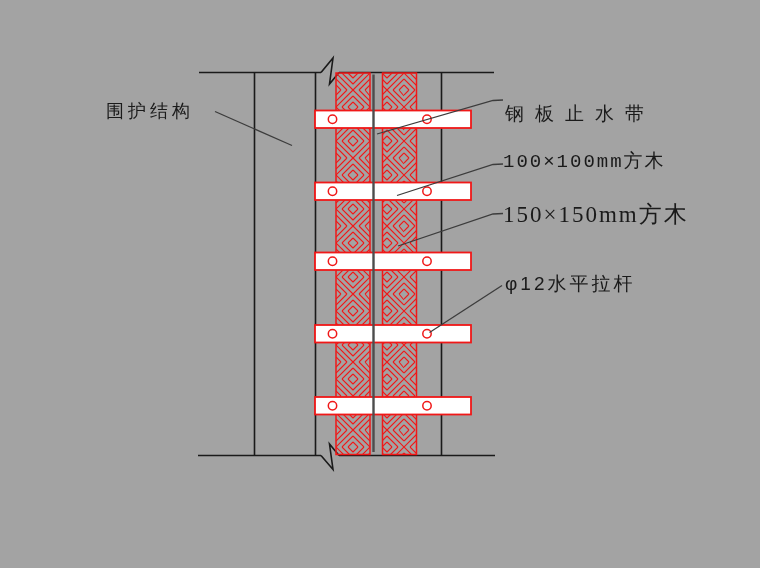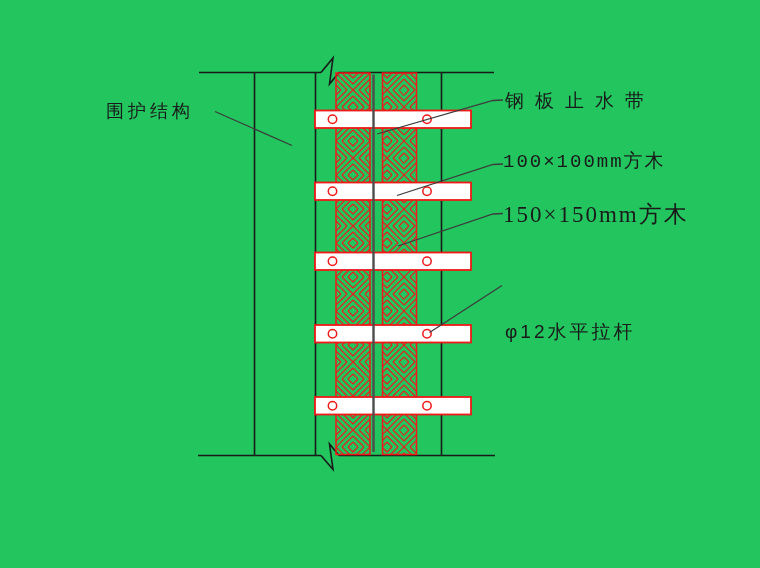--- a/index.html
+++ b/index.html
@@ -1,35 +1,35 @@
 <!DOCTYPE html>
 <html style="--red: #f01818; --line-black: #1a1a1a; --waterstop-gray: #4d4d4d; --leader-gray: #3c3c3c;"><head>
 <meta charset="utf-8">
 <style>
   html,body { margin:0; padding:0; background:#fff; }
   .stage {
-    position:relative; width:760px; height:568px; background:#22c55e;
+    position:relative; width:760px; height:568px; background:#a3a3a3;
     font-family:"Liberation Sans", sans-serif; color:#1a1a1a; overflow:hidden;
   }
   svg.drawing { position:absolute; left:0; top:0; }
 
   .black-stroke { stroke:var(--line-black); stroke-width:1.6; fill:none; }
   .hatch-line   { stroke:var(--red); stroke-width:1.1; fill:none; }
   .waler        { fill:#ffffff; stroke:var(--red); stroke-width:1.8; }
   .tie-hole     { fill:#ffffff; stroke:var(--red); stroke-width:1.5; }
   .waterstop    { stroke:var(--waterstop-gray); stroke-width:2.4; fill:none; }
   .leader       { stroke:var(--leader-gray); stroke-width:1.3; fill:none; }
   .timber-col   { stroke:var(--red); stroke-width:1.5; }
 
   .lbl { position:absolute; white-space:nowrap; line-height:1; }
   #lbl-enclosure { left:106px; top:102px; font-size:18px; letter-spacing:4px; }
-  #lbl-waterstop { left:505px; top:91px;  font-size:19px; letter-spacing:11px; }
+  #lbl-waterstop { left:505px; top:104px;  font-size:19px; letter-spacing:11px; }
   #lbl-timber100 { left:503px; top:153px; font-size:19px; letter-spacing:2px;font-family:Liberation Mono, monospace; }
   #lbl-timber150 { left:503px; top:203px; font-size:23px; letter-spacing:2px;font-family:Liberation Serif, serif; }
-  #lbl-tierod    { left:505px; top:274px; font-size:19px; letter-spacing:3px;margin-top:48px; }
+  #lbl-tierod    { left:505px; top:274px; font-size:19px; letter-spacing:3px; }
   #diagram-title {
     position:absolute; left:306px; top:485px; font-size:25px; font-weight:bold;
     letter-spacing:1.5px; line-height:1; font-family:"Liberation Serif", serif;
     white-space:nowrap;
   }
 </style>
 </head>
 <body>
 
 <div class="stage">

